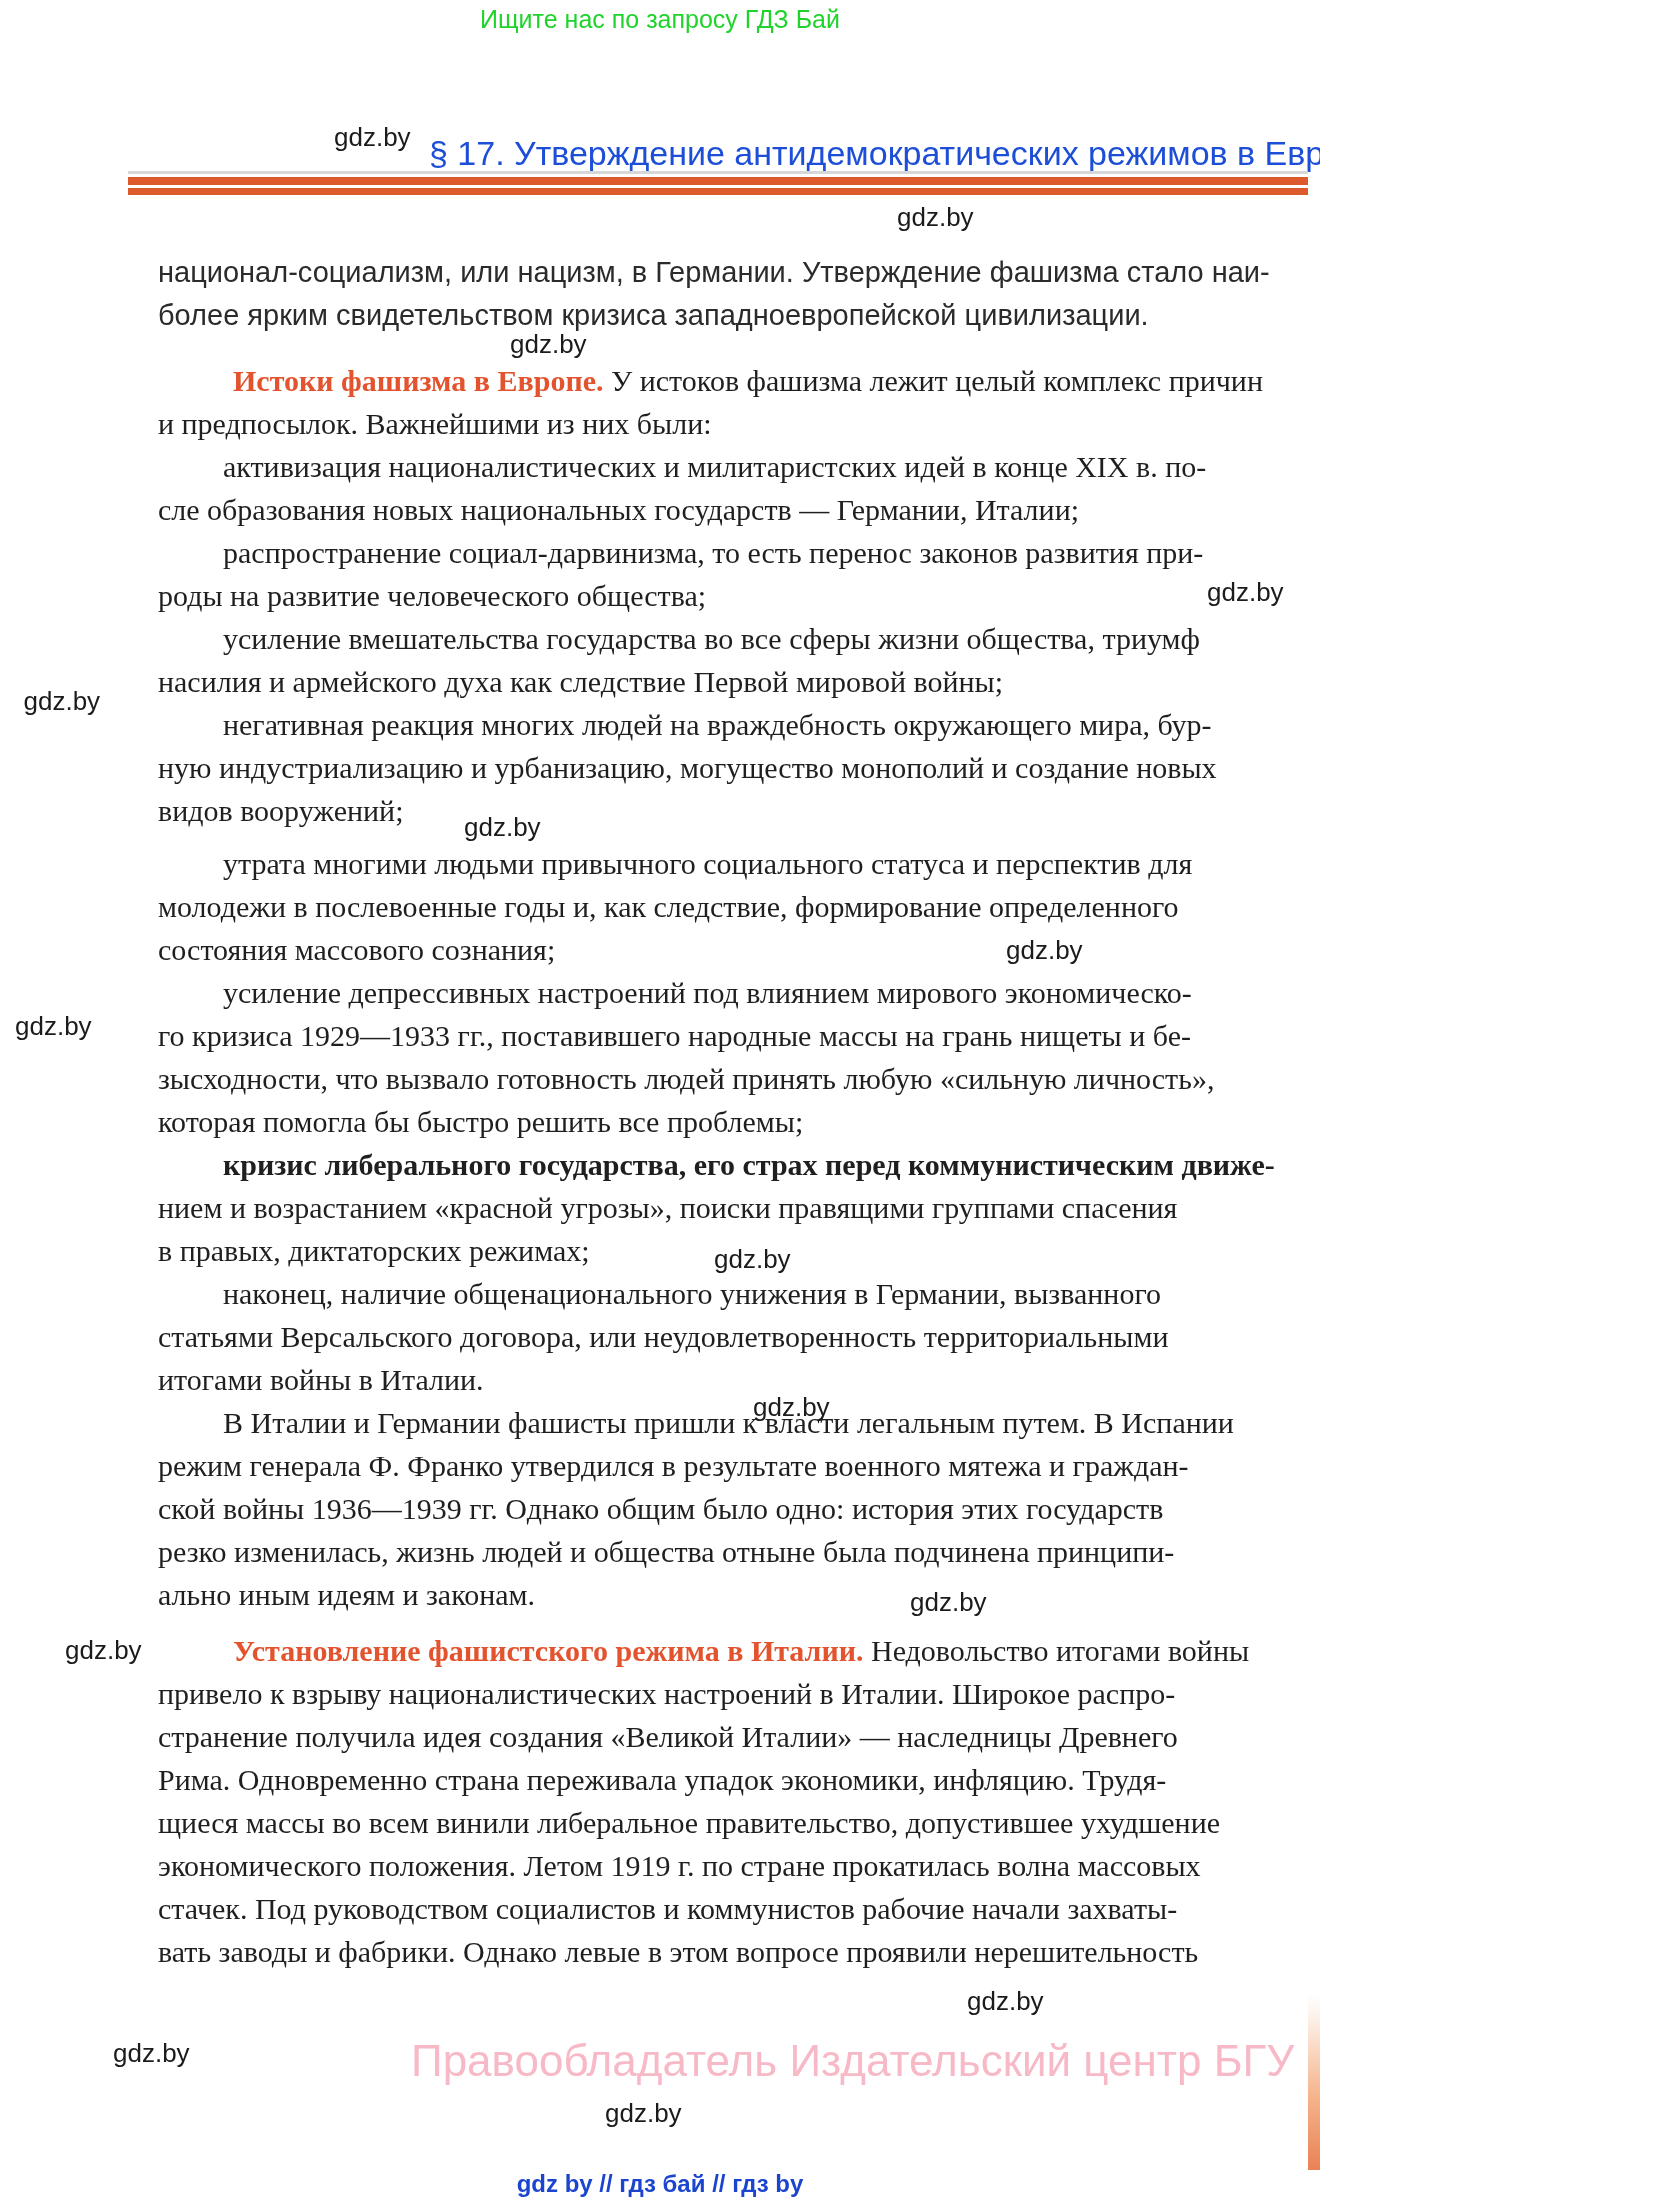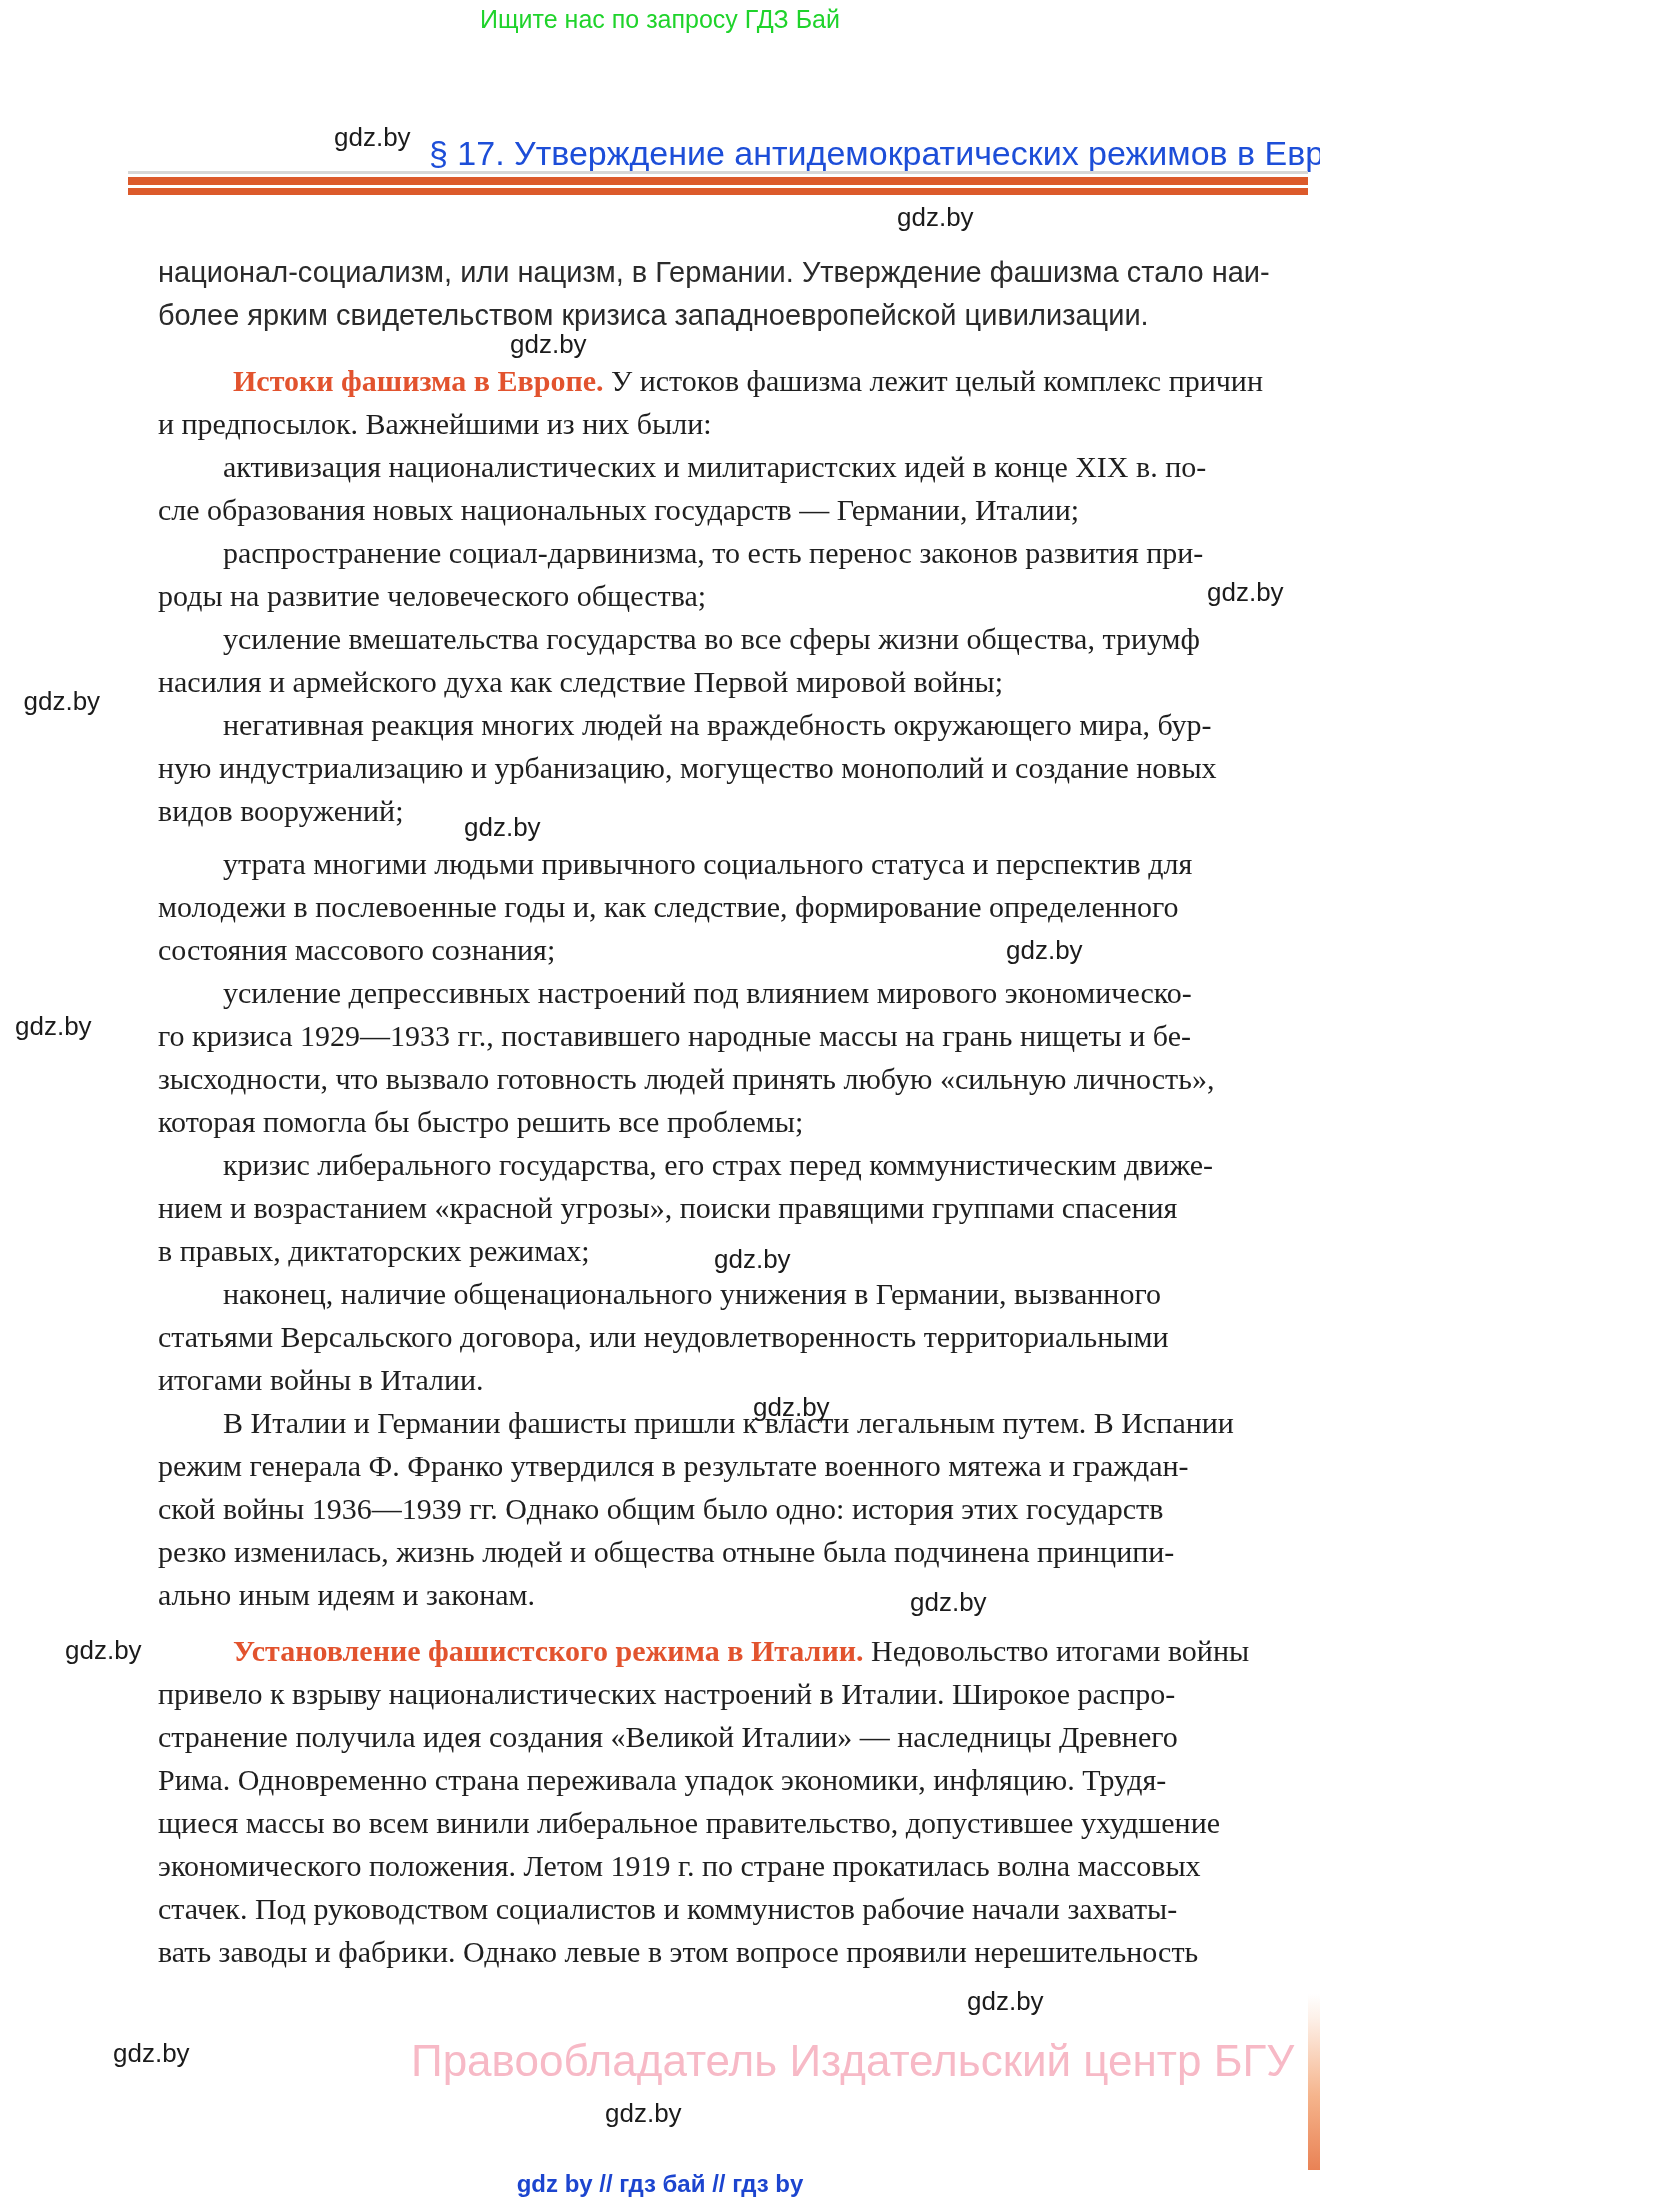--- a/index.html
+++ b/index.html
@@ -87,21 +87,21 @@
       <div style="padding-left: 65px;">негативная реакция многих людей на враждебность окружающего мира, бур-</div>
       <div>ную индустриализацию и урбанизацию, могущество монополий и создание новых</div>
       <div>видов вооружений;</div>
       <div style="padding-left: 65px; margin-top: 10px;">утрата многими людьми привычного социального статуса и перспектив для</div>
       <div>молодежи в послевоенные годы и, как следствие, формирование определенного</div>
       <div>состояния массового сознания;</div>
       <div style="padding-left: 65px;">усиление депрессивных настроений под влиянием мирового экономическо-</div>
       <div>го кризиса 1929—1933 гг., поставившего народные массы на грань нищеты и бе-</div>
       <div>зысходности, что вызвало готовность людей принять любую «сильную личность»,</div>
       <div>которая помогла бы быстро решить все проблемы;</div>
-      <div style="padding-left: 65px;">кризис либерального государства, его страх перед коммунистическим движе-</div>
+      <div style="padding-left: 65px; font-weight: bold;">кризис либерального государства, его страх перед коммунистическим движе-</div>
       <div>нием и возрастанием «красной угрозы», поиски правящими группами спасения</div>
       <div>в правых, диктаторских режимах;</div>
       <div style="padding-left: 65px;">наконец, наличие общенационального унижения в Германии, вызванного</div>
       <div>статьями Версальского договора, или неудовлетворенность территориальными</div>
       <div>итогами войны в Италии.</div>
       <div style="padding-left: 65px;">В Италии и Германии фашисты пришли к власти легальным путем. В Испании</div>
       <div>режим генерала Ф. Франко утвердился в результате военного мятежа и граждан-</div>
       <div>ской войны 1936—1939 гг. Однако общим было одно: история этих государств</div>
       <div>резко изменилась, жизнь людей и общества отныне была подчинена принципи-</div>
       <div>ально иным идеям и законам.</div>

